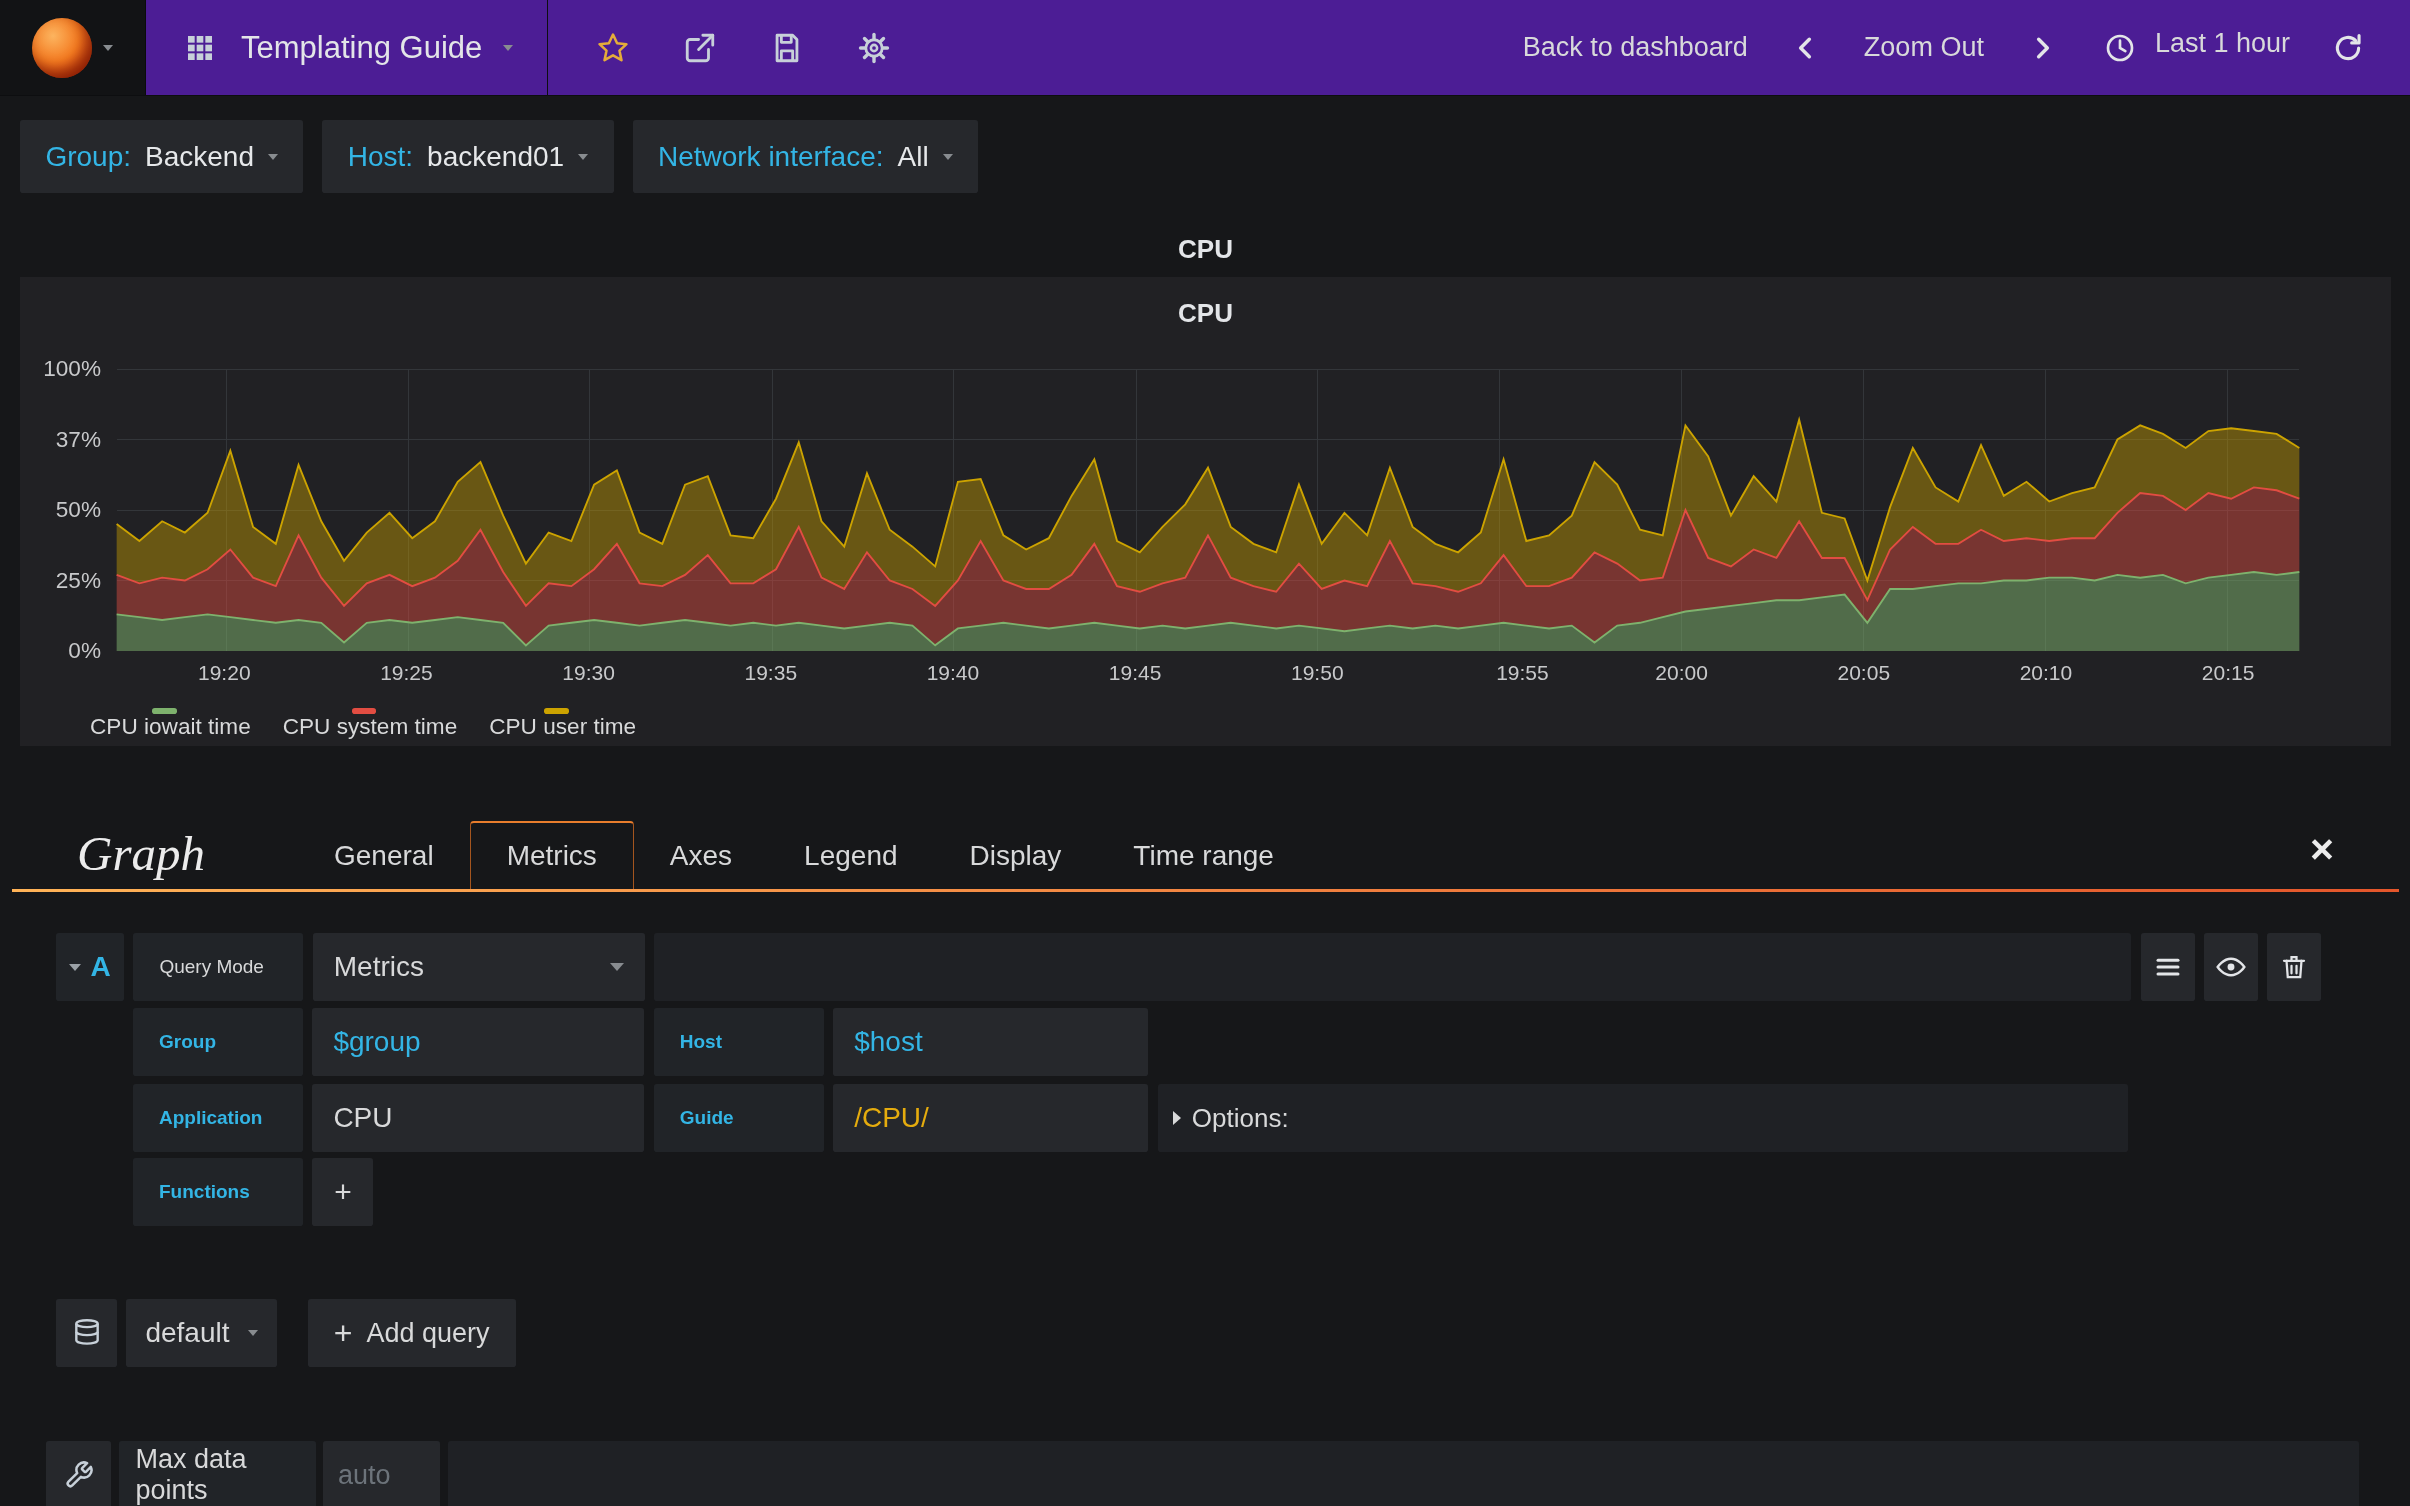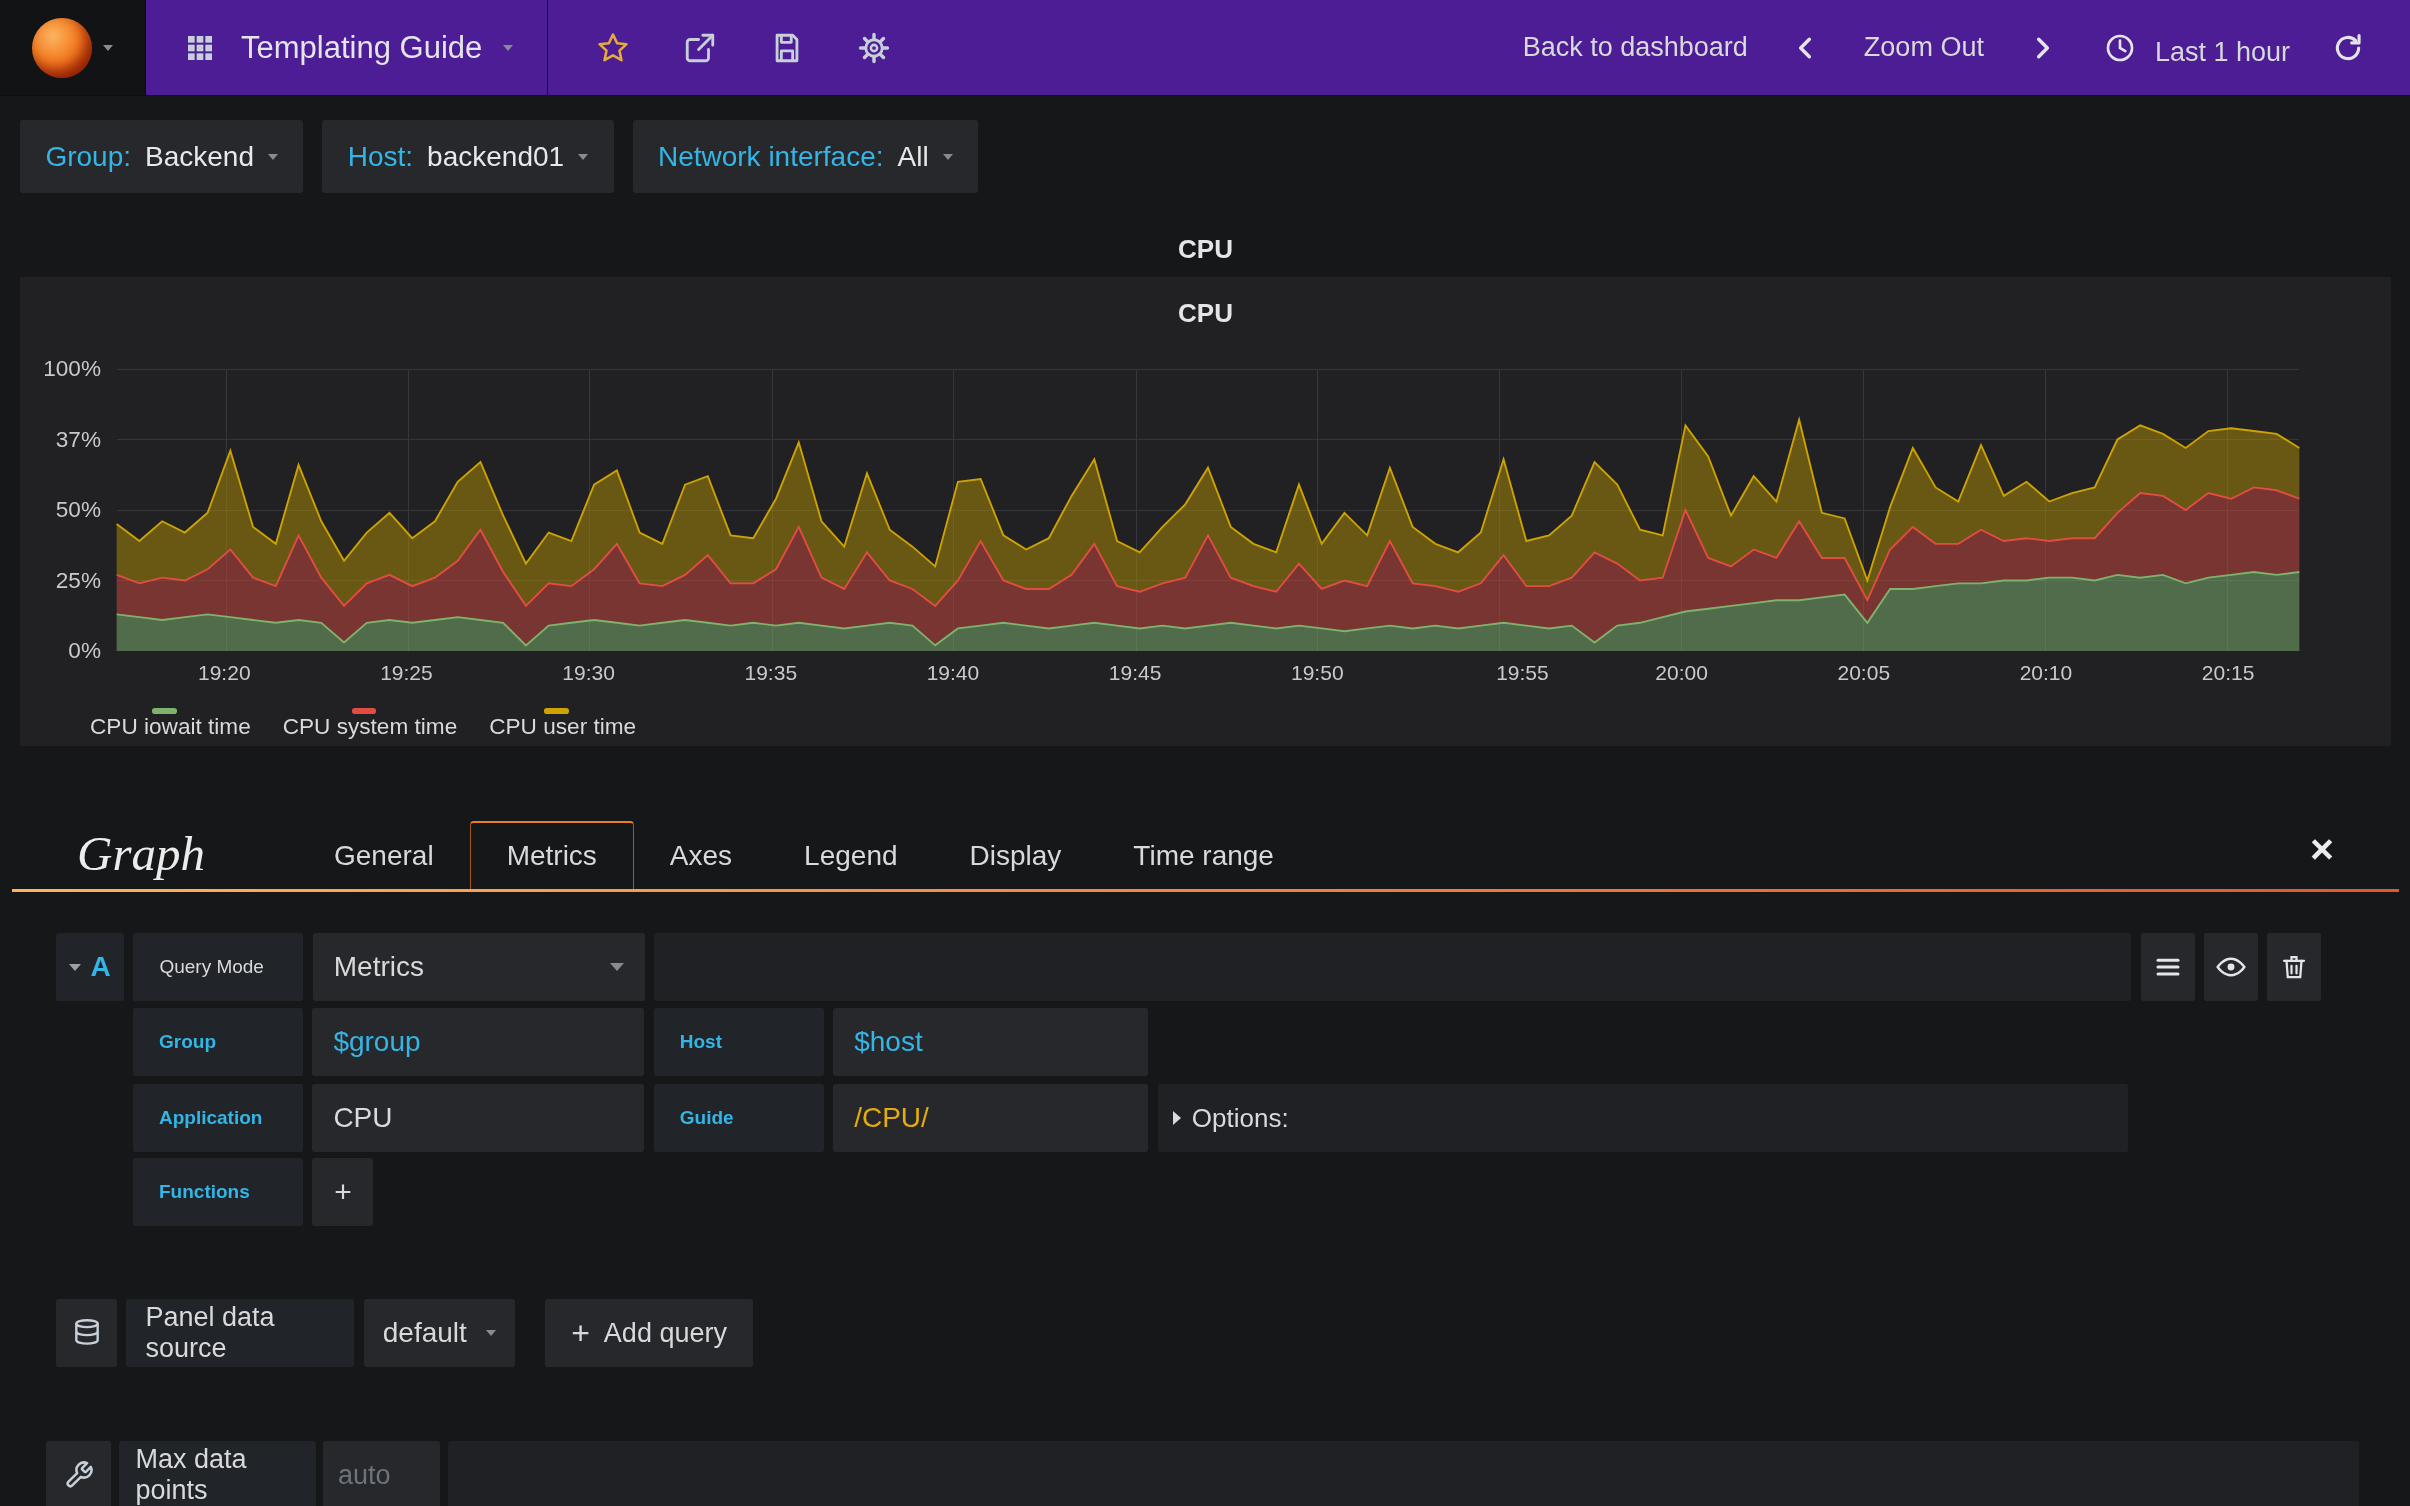--- a/index.html
+++ b/index.html
@@ -24,21 +24,21 @@
   .caret-down { width:0; height:0; border-left:7.5px solid transparent; border-right:7.5px solid transparent;
                 border-top:8.5px solid #888c90; display:inline-block; }
   .caret-down.small { border-left-width:5.6px; border-right-width:5.6px; border-top-width:6.6px; }
   .title-block { display:flex; align-items:center; gap:21px; padding:0 34px; height:100%;
                  border-right:0.9px solid #0d0e10; }
   .nav-title { font-size:31px; color:#e3e5e8; }
   .nav-icons { display:flex; gap:47px; margin-left:45px; align-items:center; }
   .nav-icon { width:40px; height:40px; display:flex; align-items:center; justify-content:center; }
   .nav-right { margin-left:auto; display:flex; align-items:center; gap:38px; padding-right:43px;
                font-size:27px; color:#d8d9da; }
-  .nav-right .grp { display:flex; align-items:flex-end; gap:15px; }
+  .nav-right .grp { display:flex; align-items:flex-start; gap:15px; }
 
   
   .var-row { position:absolute; top:120px; left:20px; display:flex; gap:19px; }
   .var-btn { height:73px; background:#26282c; border-radius:2.8px; display:flex; align-items:center;
              gap:14px; padding:0 25.4px; font-size:28px; }
   .var-label { color:#33b5e5; }
   .var-value { color:#e6e8ea; }
 
   
   .row-title { position:absolute; top:234px; left:0; right:0; text-align:center;
@@ -368,21 +368,20 @@
 </div>
 
 <div class="ds-row">
   <div class="cell ds-icon-cell">
     <svg width="32" height="32" viewBox="0 0 24 24" fill="none" stroke="#c7d0d9" stroke-width="1.8">
       <ellipse cx="12" cy="5" rx="8" ry="2.6"></ellipse>
       <path d="M4 5v6c0 1.45 3.6 2.6 8 2.6s8-1.15 8-2.6V5"></path>
       <path d="M4 11v6.4C4 18.85 7.6 20 12 20s8-1.15 8-2.6V11"></path>
     </svg>
   </div>
-  <div class="cell ds-label">Panel data source</div>
   <div class="cell ds-select">
     <span>default</span>
     <span class="caret-down small"></span>
   </div>
   <div class="cell add-query">
     <span style="font-size:32px;">+</span>
     <span>Add query</span>
   </div>
 </div>
 

